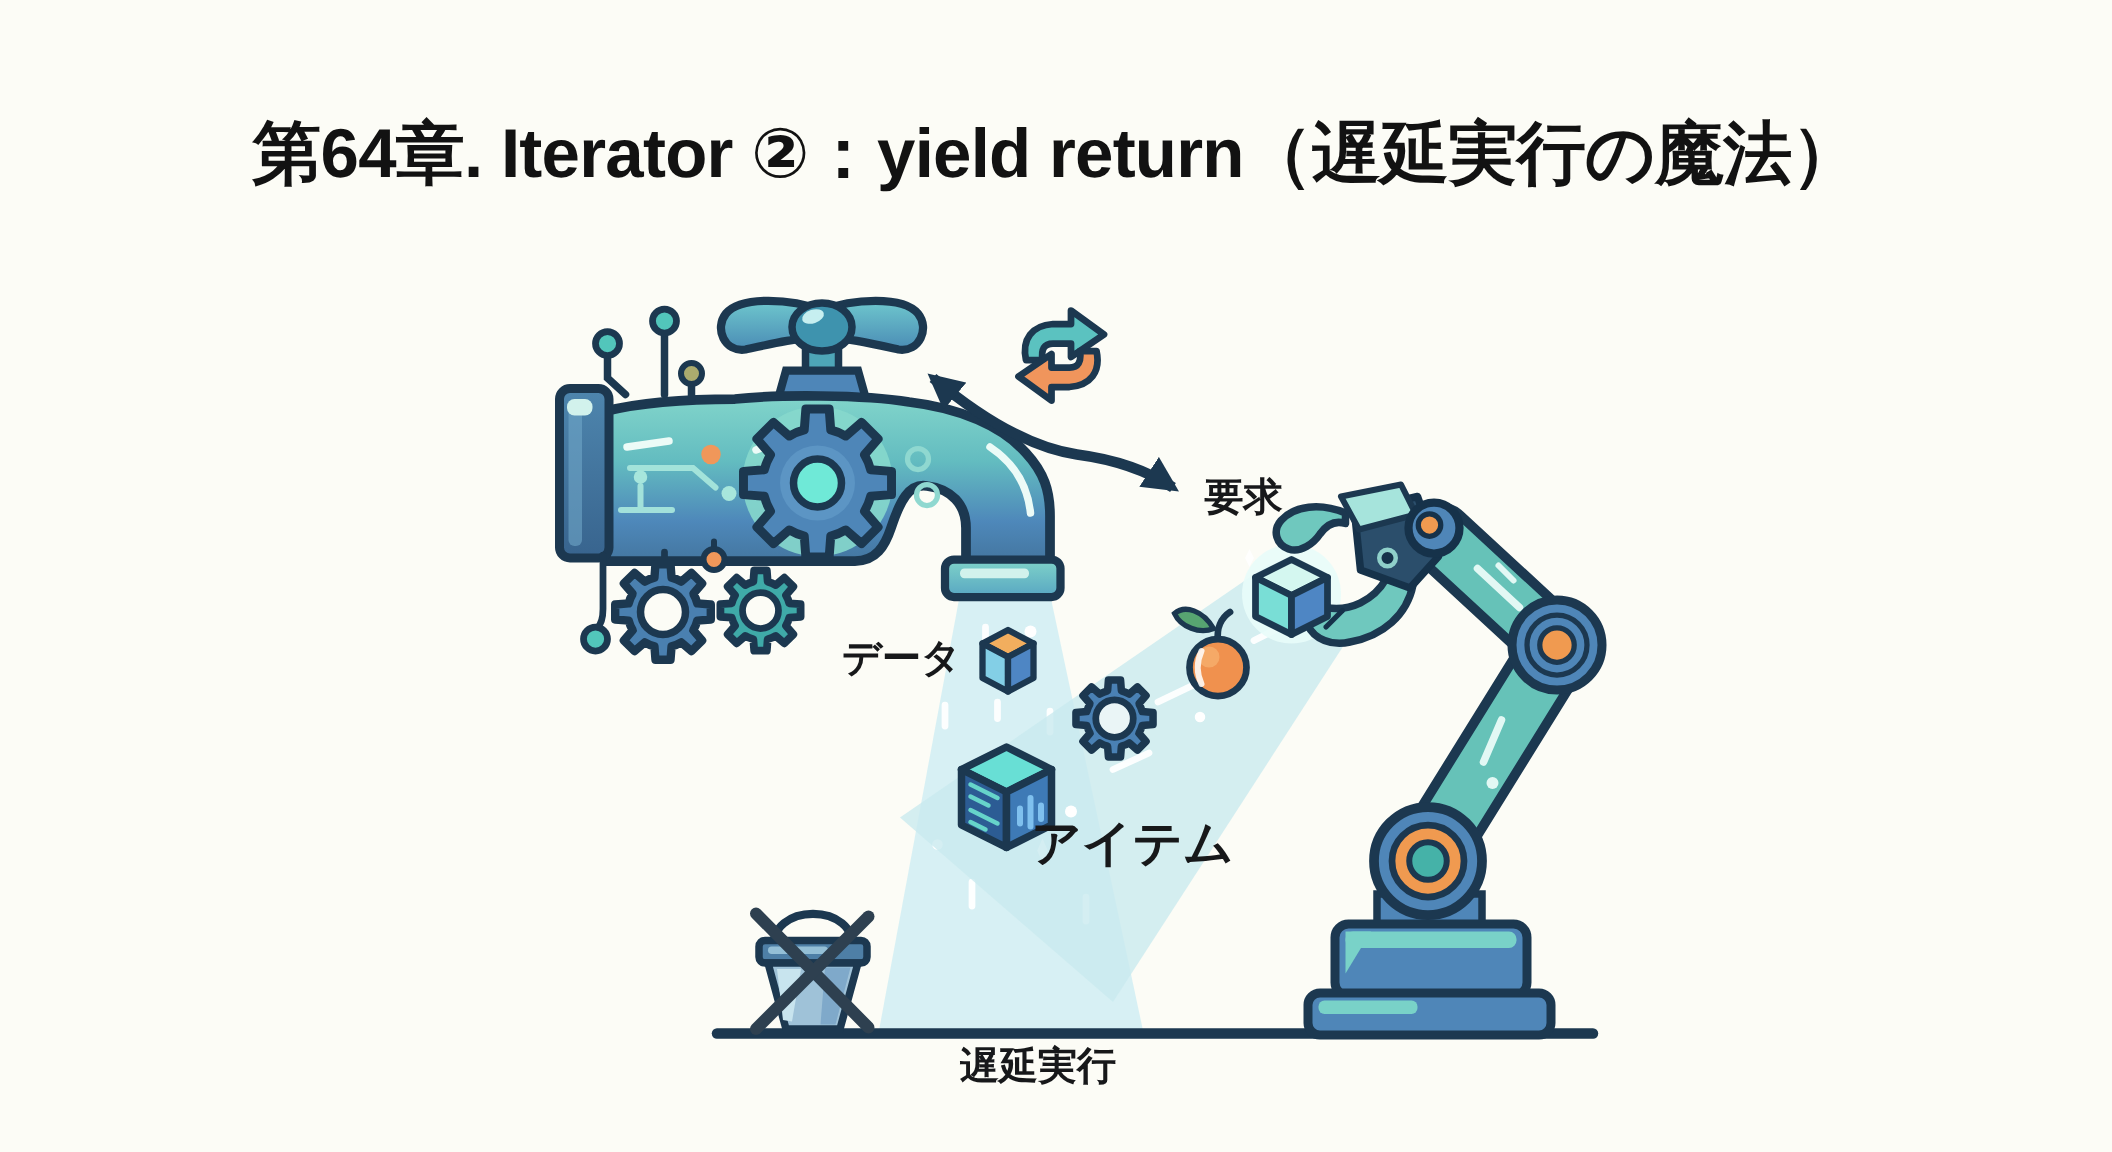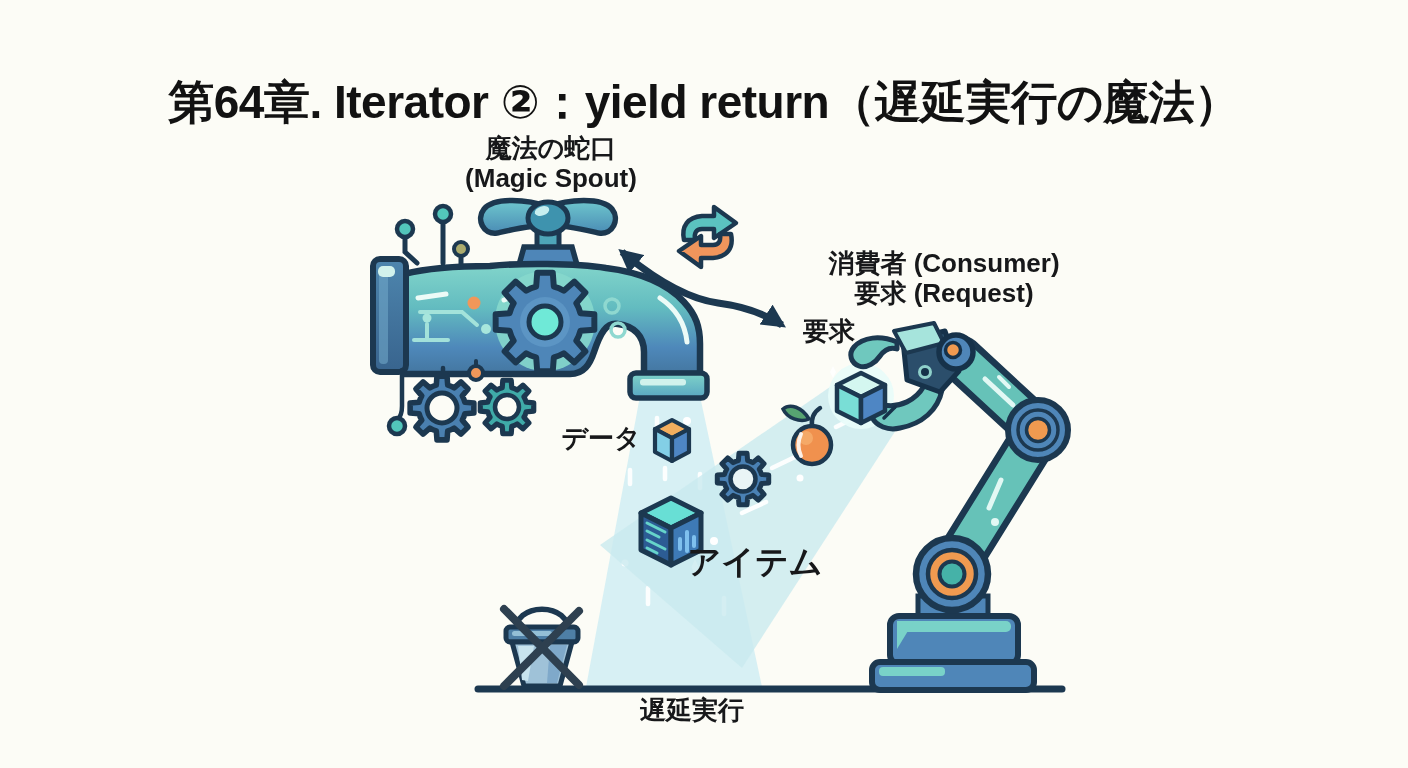--- a/index.html
+++ b/index.html
@@ -248,22 +248,18 @@
         <path d="M 833 366 L 836 372 L 833 378 L 830 372 Z" fill="#FFFFFF" opacity="0.9"></path>
       </g>
       <g>
         <circle cx="956" cy="352" r="17" fill="#4F86B8" stroke="#16324A" stroke-width="5.5"></circle>
         <circle cx="953" cy="350" r="7.5" fill="#F09A50" stroke="#16324A" stroke-width="3.5"></circle>
       </g>
     </g>
   </svg>
 
   <div class="title">第64章. Iterator ②：yield return（遅延実行の魔法）</div>
-  <div class="lbl lbl-spout">魔法の蛇口
-(Magic Spout)</div>
-  <div class="lbl lbl-consumer">消費者 (Consumer)
-要求 (Request)</div>
   <div class="lbl lbl-request">要求</div>
   <div class="lbl lbl-data">データ</div>
   <div class="lbl lbl-item">アイテム</div>
   <div class="lbl lbl-bucket">遅延実行</div>
 
 </div>
 
 </body></html>

